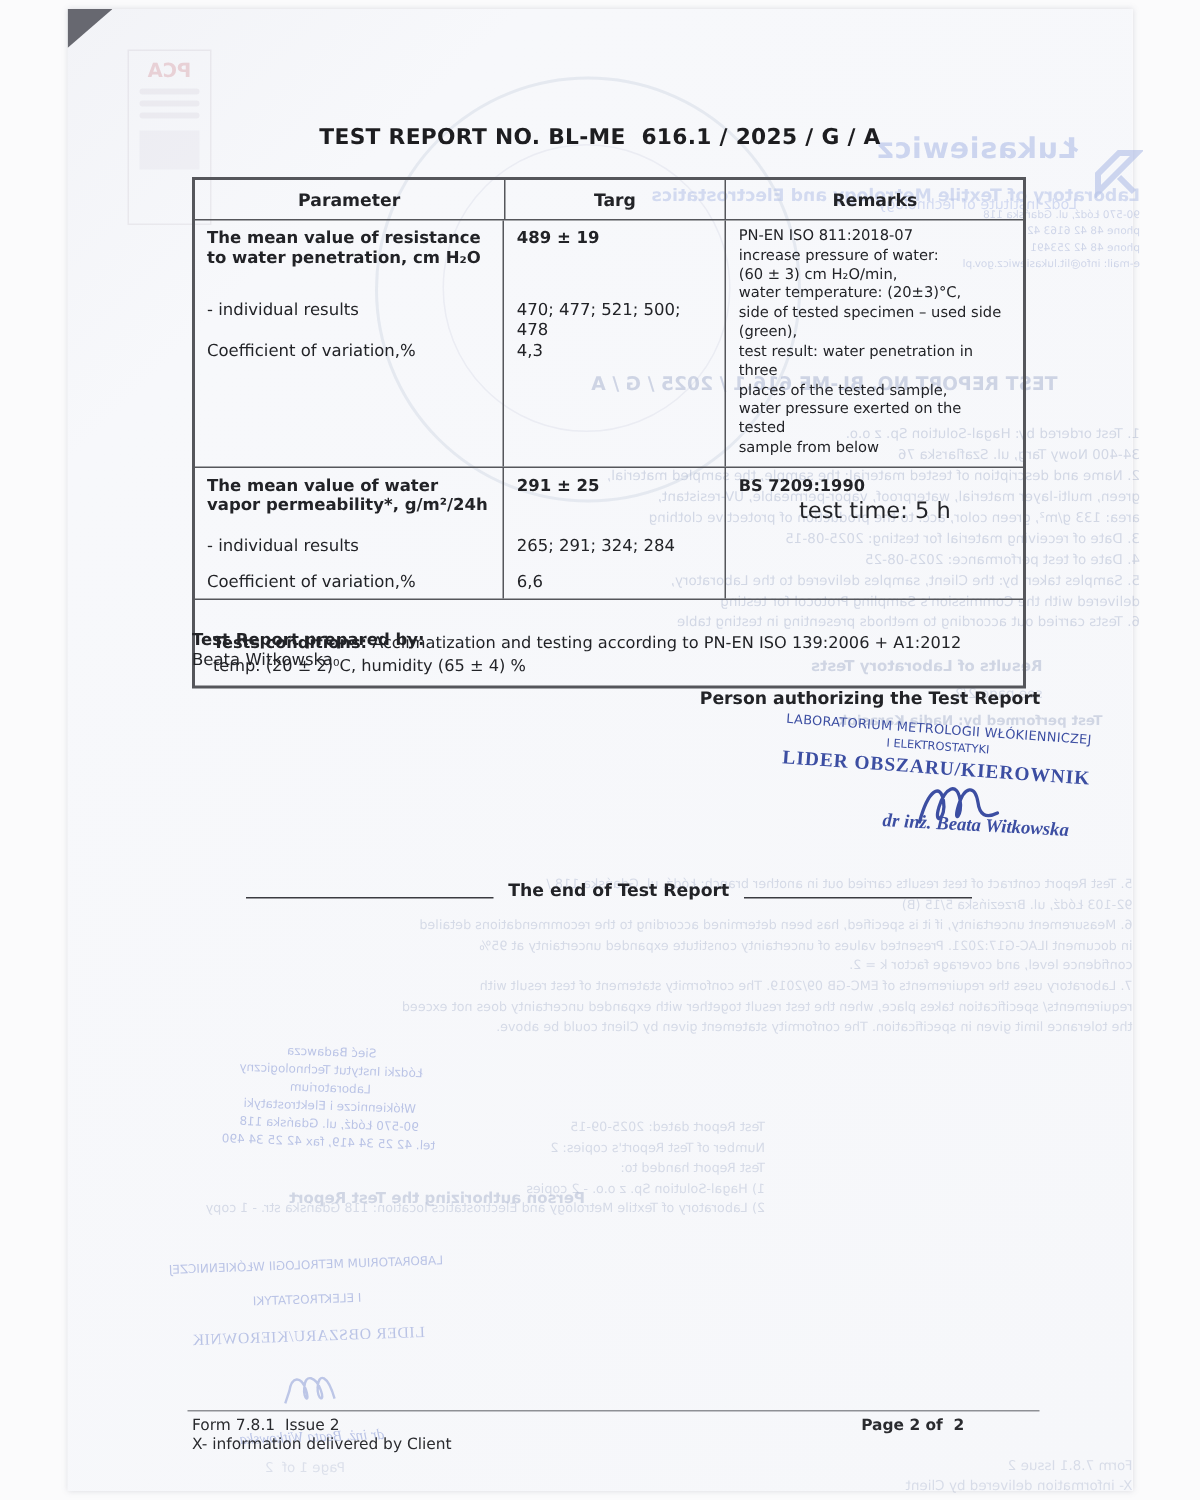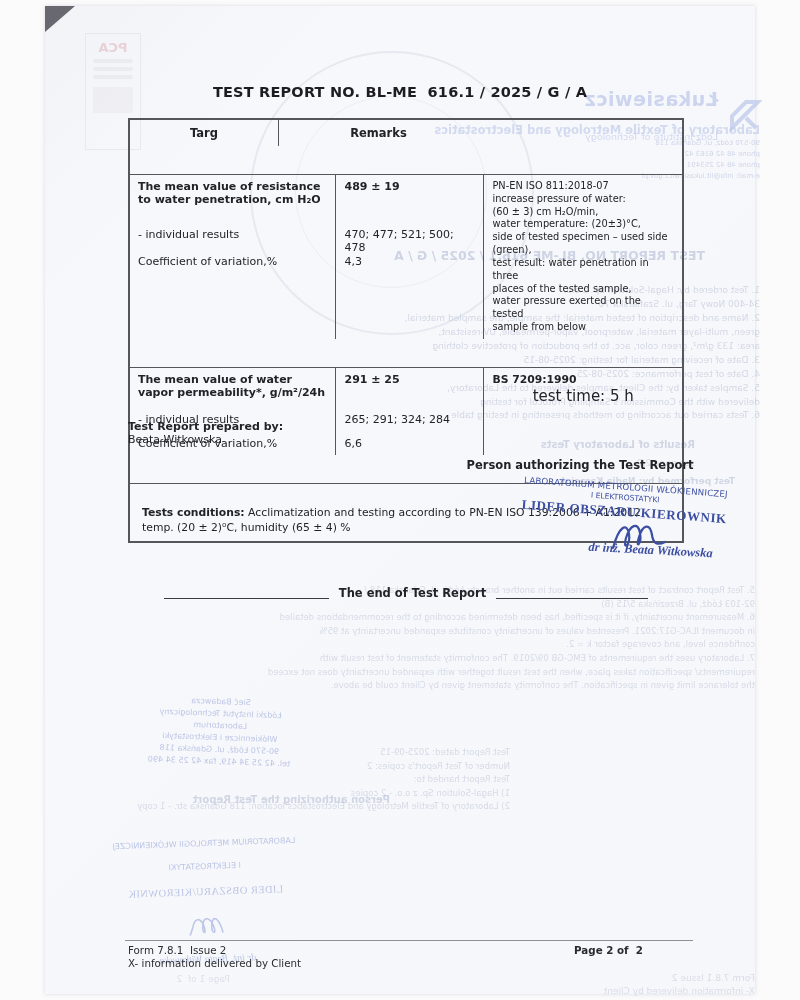--- a/index.html
+++ b/index.html
@@ -54,21 +54,21 @@
     position:absolute;left:0;top:78px;width:100%;
     text-align:center;font-weight:bold;font-size:14.5px;color:#1d1d20;
     white-space:pre-wrap;letter-spacing:.2px;
   }
   .rtable{
     position:absolute;left:83px;top:112px;width:556px;
     border:2px solid #55565b;font-size:11px;color:#222327;
     background:transparent;box-sizing:border-box;
   }
   .trow{display:flex;}
-  .trow + .trow{border-top:1px solid #55565b;margin-top:28px;}
+  .trow + .trow{border-top:1px solid #55565b;}
   .cell{padding:5px 8px;box-sizing:border-box;}
   .c1{width:208px;border-right:1px solid #55565b;}
   .c2{width:149px;border-right:1px solid #55565b;text-align:left;}
   .c3{width:199px;}
   .hcell{text-align:center;font-weight:bold;font-size:11.5px;padding:6px 4px;}
   .b{font-weight:bold;}
   .sub-a1{min-height:48px;font-weight:bold;}
   .sub-b1{min-height:27px;}
   .sub-a2{min-height:40px;font-weight:bold;}
   .sub-b2{min-height:24px;}
@@ -193,20 +193,21 @@
   </div>
 
   <div class="bleed mx" style="left:430px;top:966px;width:280px;font-size:9px;line-height:1.4;opacity:.3;">Form 7.8.1  Issue 2
 X- information delivered by Client</div>
   <div class="bleed mx" style="left:95px;top:968px;width:90px;font-size:9px;opacity:.26;white-space:pre-wrap;">Page 1 of  2</div>
 
   <div class="doc-title">TEST REPORT NO. BL-ME  616.1 / 2025 / G / A</div>
 
   <div class="rtable">
     <div class="trow">
+      <div class="cell c1 hcell">Parameter</div>
       <div class="cell c2 hcell">Targ</div>
       <div class="cell c3 hcell">Remarks</div>
     </div>
 
     <div class="trow">
       <div class="cell c1">
         <div class="sub-a1">The mean value of resistance to water penetration, cm H₂O</div>
         <div class="sub-b1">- individual results</div>
         <div>Coefficient of variation,%</div>
       </div>

